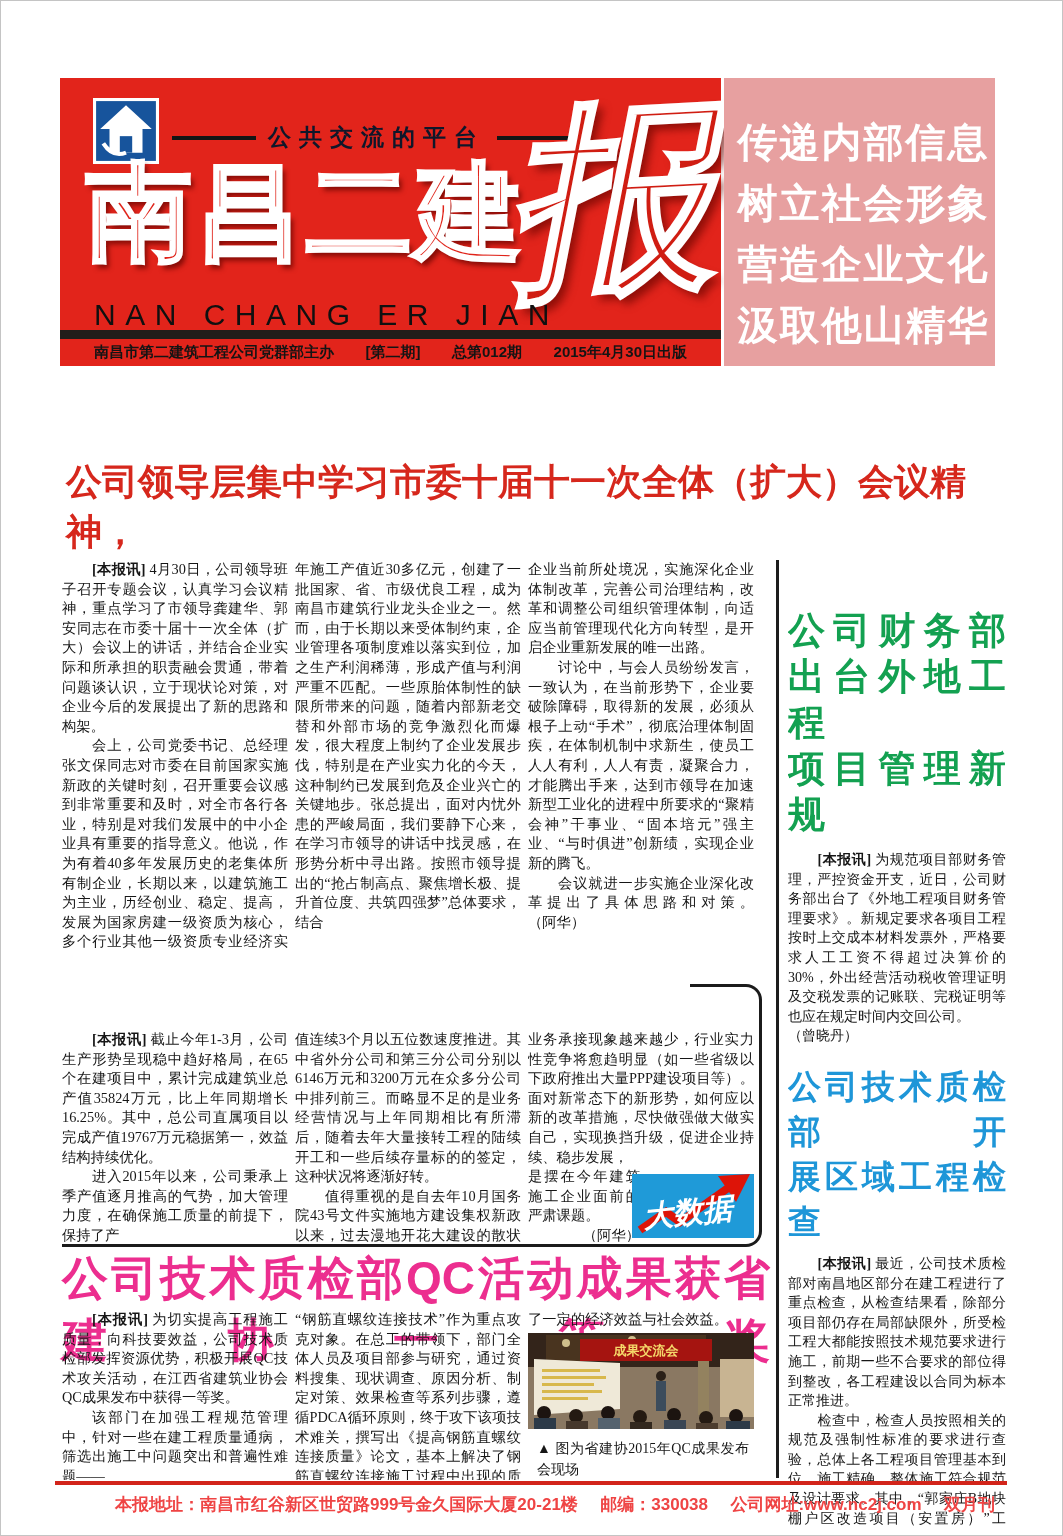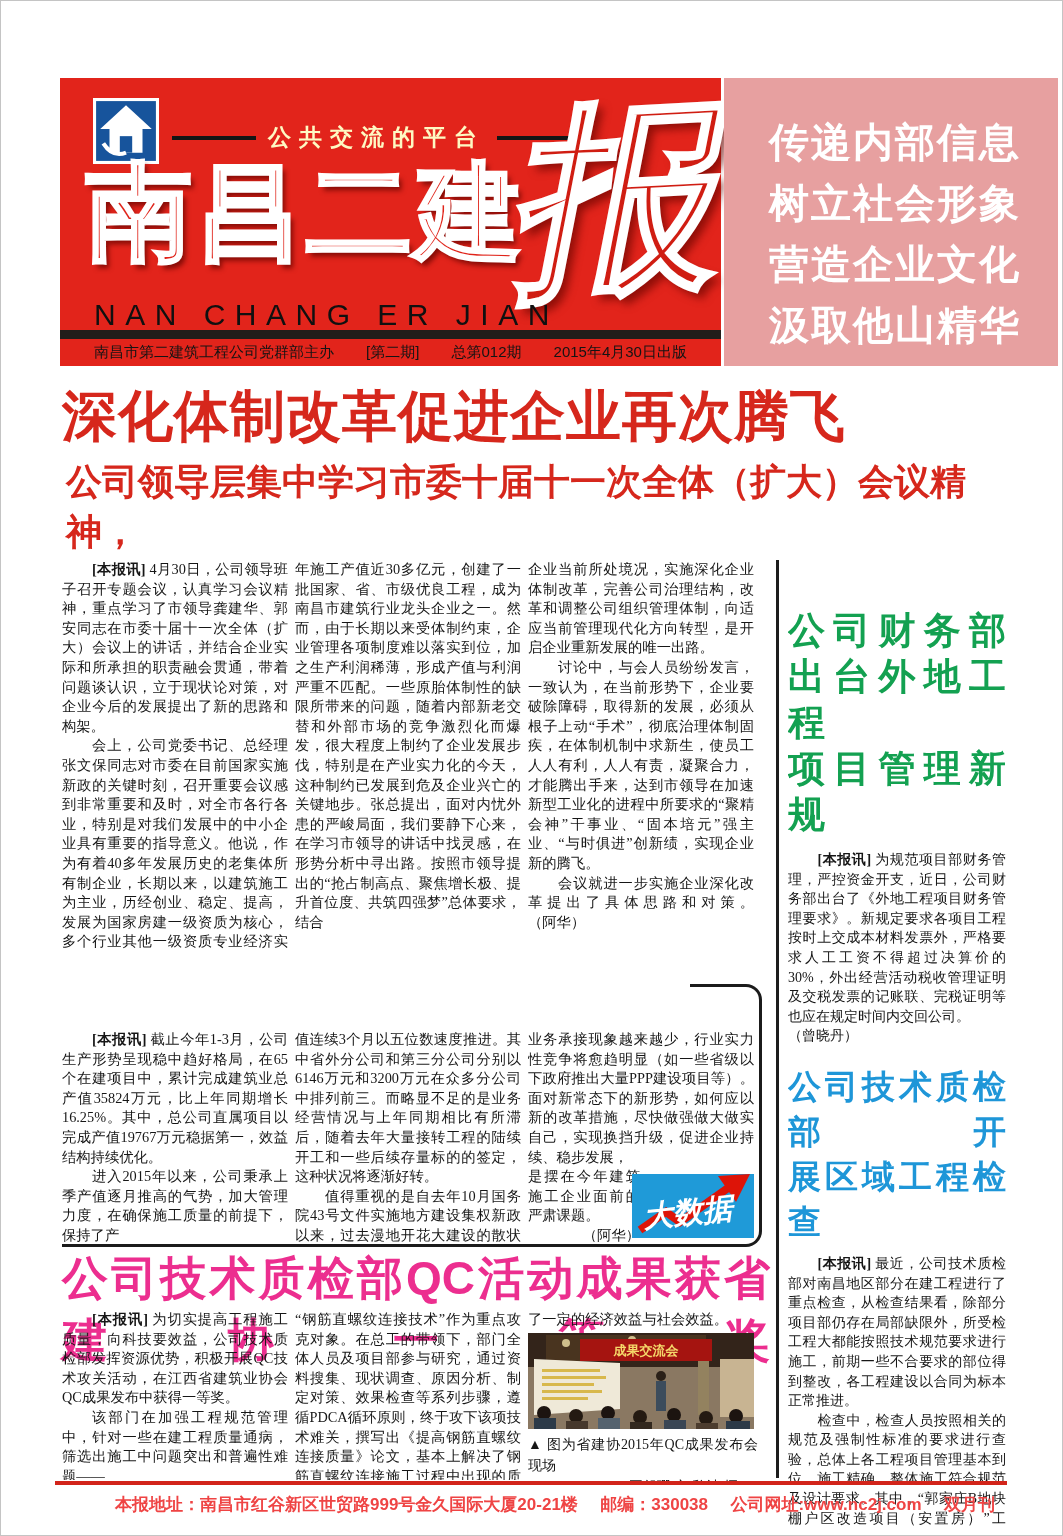--- a/index.html
+++ b/index.html
@@ -5,34 +5,34 @@
   html,body{margin:0;padding:0;background:#fff;}
   .page{position:relative;width:1063px;height:1536px;background:#fff;overflow:hidden;
         outline:1px solid #c4c4c4;outline-offset:-1px;
         font-family:"Liberation Sans",sans-serif;}
   .abs{position:absolute;}
 
   
   .mast-red{left:60px;top:78px;width:661px;height:288px;background:#e2241b;}
   .logo{left:33px;top:20px;width:66px;height:66px;}
   .tagline{left:112px;top:44px;width:470px;display:flex;align-items:center;gap:12px;}
-  .tagline .txt{font-size:23px;font-weight:700;letter-spacing:8px;color:#fef9c3;white-space:nowrap;}
+  .tagline .txt{font-size:23px;font-weight:700;letter-spacing:8px;color:#0f172a;white-space:nowrap;}
   .tagline .dash{width:84px;height:4px;background:#151515;}
   .big-title{left:26px;top:76px;font-size:106px;font-weight:900;letter-spacing:4px;line-height:1.1;
              color:#e0241a;-webkit-text-stroke:3px #ffffff;
              text-shadow:4px 5px 5px rgba(118,8,4,.85);white-space:nowrap;}
   .bao{left:446px;top:18px;font-size:206px;line-height:1;font-family:"DejaVu Serif",serif;
        font-weight:700;font-style:italic;color:#d01d12;-webkit-text-stroke:3px #ffffff;
        text-shadow:6px 7px 8px rgba(110,5,2,.7);transform:rotate(-3deg);}
   .pinyin{left:34px;top:220px;font-size:30px;font-weight:400;letter-spacing:9.5px;color:#101010;white-space:nowrap;}
   .stripe{left:0;top:252px;width:661px;height:9px;background:#231d1a;}
   .mast-info{left:0;top:261px;width:661px;height:27px;display:flex;align-items:center;
              justify-content:space-between;padding:0 34px;box-sizing:border-box;
-             font-size:15px;font-weight:400;color:#141414;}
-  .mast-pink{left:724px;top:78px;width:334px;height:288px;background:#e7a0a0;box-sizing:border-box;padding-top:34px;padding-left:8px;}
+             font-size:15px;font-weight:700;color:#141414;}
+  .mast-pink{left:724px;top:78px;width:271px;height:288px;background:#e7a0a0;box-sizing:border-box;padding-top:34px;padding-left:8px;}
   .slogans p{margin:0;text-align:center;font-size:40px;font-weight:700;color:#ffffff;
              line-height:61px;letter-spacing:2px;}
 
   
   .lead-headline{left:62px;top:380px;width:910px;font-size:55px;font-weight:900;
                  letter-spacing:1px;color:#d6271c;white-space:nowrap;}
   .lead-sub{left:66px;top:457px;width:920px;font-size:36px;font-weight:700;color:#d6271c;line-height:50px;}
 
   
   .col{position:absolute;width:226px;font-family:"Liberation Serif",serif;font-size:14.3px;
@@ -70,21 +70,21 @@
   .narrow-sign{padding-right:114px;text-align:right;}
   .bigdata{position:absolute;right:0;bottom:4px;width:122px;height:64px;}
 
   
   .award-headline{left:62px;top:1248px;width:708px;font-size:46px;font-weight:900;
                   color:#ec2e8f;text-align:justify;text-align-last:justify;}
   .award-c1{left:62px;top:1310px;height:170px;}
   .award-c2{left:295px;top:1310px;height:170px;}
   .award-c3{left:528px;top:1310px;height:172px;width:230px;}
   .photo{display:block;width:226px;height:96px;margin:3px 0 5px;}
-  .caption{font-size:14px;line-height:21px;font-family:"Liberation Serif",serif;margin:0;}
+  .caption{font-size:14px;line-height:21px;font-family:"Liberation Serif",serif;margin:9px;}
   .caption.right{text-align:right;padding-right:6px;}
 
   
   .footer-rule{left:55px;top:1481px;width:952px;height:4px;background:#d2241a;}
   .footer{left:60px;top:1493px;width:947px;display:flex;justify-content:space-between;
           align-items:center;font-size:17px;font-weight:700;color:#ef4444;box-sizing:border-box;
           padding-left:55px;padding-right:12px;}
 </style>
 </head>
 <body>
@@ -118,21 +118,20 @@
 
   <div class="abs mast-pink">
     <div class="slogans">
         <p class="para">传递内部信息</p>
         <p class="para">树立社会形象</p>
         <p class="para">营造企业文化</p>
         <p class="para">汲取他山精华</p>
       </div>
   </div>
 
-  <div class="abs lead-headline">深化体制改革促进企业再次腾飞</div>
   <div class="abs lead-sub">
     <div>公司领导层集中学习市委十届十一次全体（扩大）会议精神，</div>
   </div>
 
   <div class="col lead-c1">
       <p class="para ind"><b>[本报讯]</b> 4月30日，公司领导班子召开专题会议，认真学习会议精神，重点学习了市领导龚建华、郭安同志在市委十届十一次全体（扩大）会议上的讲话，并结合企业实际和所承担的职责融会贯通，带着问题谈认识，立于现状论对策，对企业今后的发展提出了新的思路和构架。</p>
       <p class="para ind">会上，公司党委书记、总经理张文保同志对市委在目前国家实施新政的关键时刻，召开重要会议感到非常重要和及时，对全市各行各业，特别是对我们发展中的中小企业具有重要的指导意义。他说，作为有着40多年发展历史的老集体所有制企业，长期以来，以建筑施工为主业，历经创业、稳定、提高，发展为国家房建一级资质为核心，多个行业其他一级资质专业经济实体，</p>
     </div>
   <div class="col lead-c2">
       <p class="para">年施工产值近30多亿元，创建了一批国家、省、市级优良工程，成为南昌市建筑行业龙头企业之一。然而，由于长期以来受体制约束，企业管理各项制度难以落实到位，加之生产利润稀薄，形成产值与利润严重不匹配。一些原胎体制性的缺限所带来的问题，随着内部新老交替和外部市场的竞争激烈化而爆发，很大程度上制约了企业发展步伐，特别是在产业实力化的今天，这种制约已发展到危及企业兴亡的关键地步。张总提出，面对内忧外患的严峻局面，我们要静下心来，在学习市领导的讲话中找灵感，在形势分析中寻出路。按照市领导提出的“抢占制高点、聚焦增长极、提升首位度、共筑四强梦”总体要求，结合</p>

